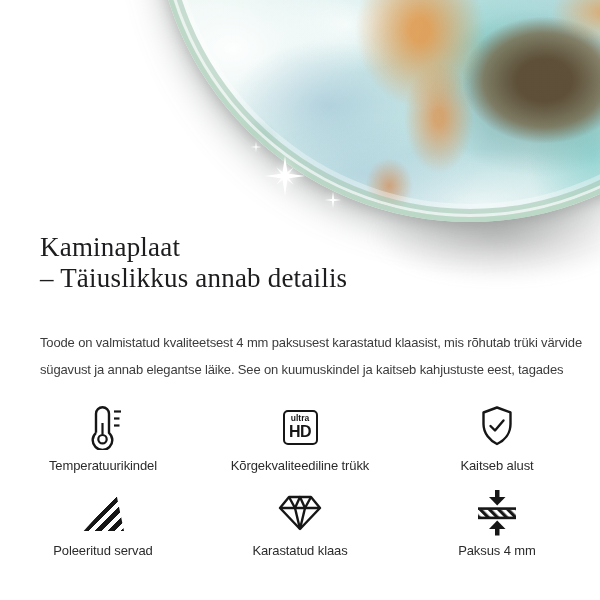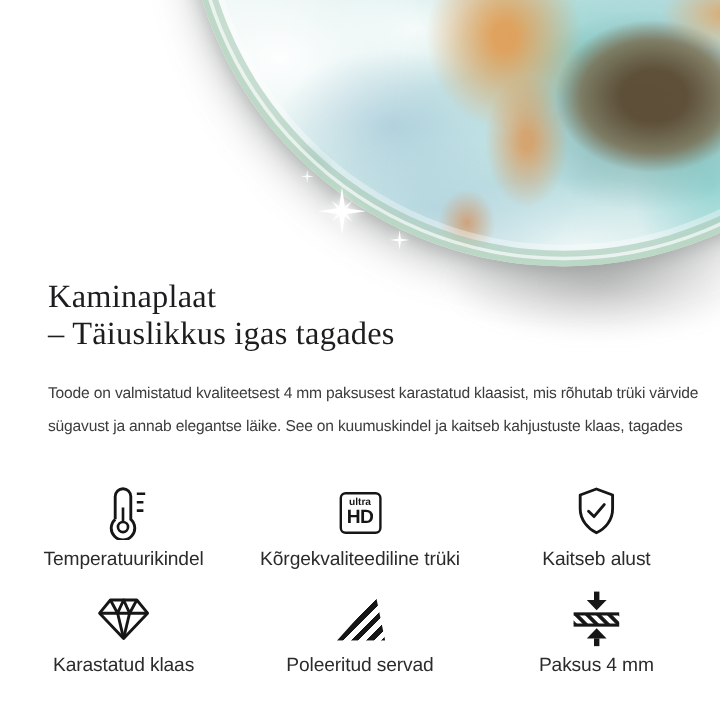--- a/index.html
+++ b/index.html
@@ -53,32 +53,32 @@
 
   
   .title {
     position: absolute; left: 40px; top: 232px;
     font-family: "Liberation Serif", "DejaVu Serif", serif;
     font-size: 27px; line-height: 31px; font-weight: 400;
     color: #1d1d1f; letter-spacing: 0.2px;
   }
   .title span { display: block; }
   .desc {
-    position: absolute; left: 40px; top: 315px;
+    position: absolute; left: 40px; top: 330px;
     font-size: 13px; line-height: 26.5px; letter-spacing: -0.15px;
     color: #3c3c3c;
   }
   .desc span { display: block; white-space: nowrap; }
 
   
   .features { position: absolute; left: 23px; top: 403px; width: 554px; }
   .feature-row { display: flex; justify-content: space-between; margin-bottom: 15px; }
   .feature { width: 160px; display: flex; flex-direction: column; align-items: center; }
   .icon-box { height: 48px; display: flex; align-items: center; justify-content: center; margin-bottom: 7px; }
-  .feature-label { font-size: 16px; color: #2b2b2b; letter-spacing: -0.1px; white-space: nowrap; }
+  .feature-label { font-size: 13px; color: #2b2b2b; letter-spacing: -0.1px; white-space: nowrap; }
 
   .uhd-box {
     box-sizing: border-box;
     width: 35px; height: 35px;
     border: 2.6px solid #161616; border-radius: 5px;
     display: flex; flex-direction: column; align-items: center; justify-content: center;
     line-height: 1; color: #161616;
   }
   .uhd-top { font-size: 8.5px; font-weight: 700; margin-bottom: 1px; }
   .uhd-bottom { font-size: 16px; font-weight: 800; letter-spacing: -0.5px; }
@@ -112,26 +112,26 @@
     </div>
     <div class="sparkle" style="left:250px; top:141px;">
       <svg width="12" height="12" viewBox="0 0 44 44">
         <polygon points="22,2 24.6,19.4 42,22 24.6,24.6 22,42 19.4,24.6 2,22 19.4,19.4" fill="#ffffff" opacity="0.9"></polygon>
       </svg>
     </div>
   </div>
 
   <h1 class="title" style="margin:0;">
     <span>Kaminaplaat</span>
-    <span>– Täiuslikkus igas tagades</span>
+    <span>– Täiuslikkus annab detailis</span>
   </h1>
 
   <div class="desc">
     <span>Toode on valmistatud kvaliteetsest 4 mm paksusest karastatud klaasist, mis rõhutab trüki värvide</span>
-    <span>sügavust ja annab elegantse läike. See on kuumuskindel ja kaitseb kahjustuste klaas, tagades</span>
+    <span>sügavust ja annab elegantse läike. See on kuumuskindel ja kaitseb kahjustuste eest, tagades</span>
   </div>
 
   <div class="features">
 
     <div class="feature-row">
 
       <div class="feature">
         <div class="icon-box">
           <svg width="38" height="46" viewBox="0 0 38 46" fill="none" stroke="#161616" stroke-width="2.4">
             <path d="M12 28.8 V9.8 a6.5 6.5 0 0 1 13 0 v19 a9.8 9.8 0 1 1 -13 0"></path>
@@ -145,55 +145,55 @@
         <div class="feature-label">Temperatuurikindel</div>
       </div>
 
       <div class="feature">
         <div class="icon-box">
           <div class="uhd-box">
             <span class="uhd-top">ultra</span>
             <span class="uhd-bottom">HD</span>
           </div>
         </div>
-        <div class="feature-label">Kõrgekvaliteediline trüki</div>
+        <div class="feature-label">Kõrgekvaliteediline trükk</div>
       </div>
 
       <div class="feature">
         <div class="icon-box">
           <svg width="40" height="44" viewBox="0 0 40 44" fill="none" stroke="#161616" stroke-width="2.4" stroke-linejoin="round" stroke-linecap="round">
             <path d="M20 2.5 L33.5 7.5 V19 c0 9.5 -6 16.5 -13.5 20 C13 35.5 6.5 28.5 6.5 19 V7.5 Z"></path>
             <polyline points="13.5,21 18,25.5 26.5,15.5"></polyline>
           </svg>
         </div>
         <div class="feature-label">Kaitseb alust</div>
       </div>
 
     </div>
 
     <div class="feature-row">
+
+      <div class="feature">
+        <div class="icon-box">
+          <div class="edges-shape"></div>
+        </div>
+        <div class="feature-label">Poleeritud servad</div>
+      </div>
 
       <div class="feature">
         <div class="icon-box">
           <svg width="48" height="40" viewBox="0 0 48 40" fill="none" stroke="#161616" stroke-width="2.4" stroke-linejoin="round">
             <polygon points="13,5 35,5 44,16 24,37 4,16"></polygon>
             <line x1="4" y1="16" x2="44" y2="16"></line>
             <polyline points="13,5 19,16 24,5 29,16 35,5"></polyline>
             <line x1="19" y1="16" x2="24" y2="37"></line>
             <line x1="29" y1="16" x2="24" y2="37"></line>
           </svg>
         </div>
         <div class="feature-label">Karastatud klaas</div>
-      </div>
-
-      <div class="feature">
-        <div class="icon-box">
-          <div class="edges-shape"></div>
-        </div>
-        <div class="feature-label">Poleeritud servad</div>
       </div>
 
       <div class="feature">
         <div class="icon-box">
           <svg width="42" height="47" viewBox="0 0 42 47">
             <defs>
               <pattern id="hatch" width="6.5" height="6.5" patternUnits="userSpaceOnUse" patternTransform="rotate(-45)">
                 <rect width="3.2" height="6.5" fill="#161616"></rect>
               </pattern>
             </defs>

